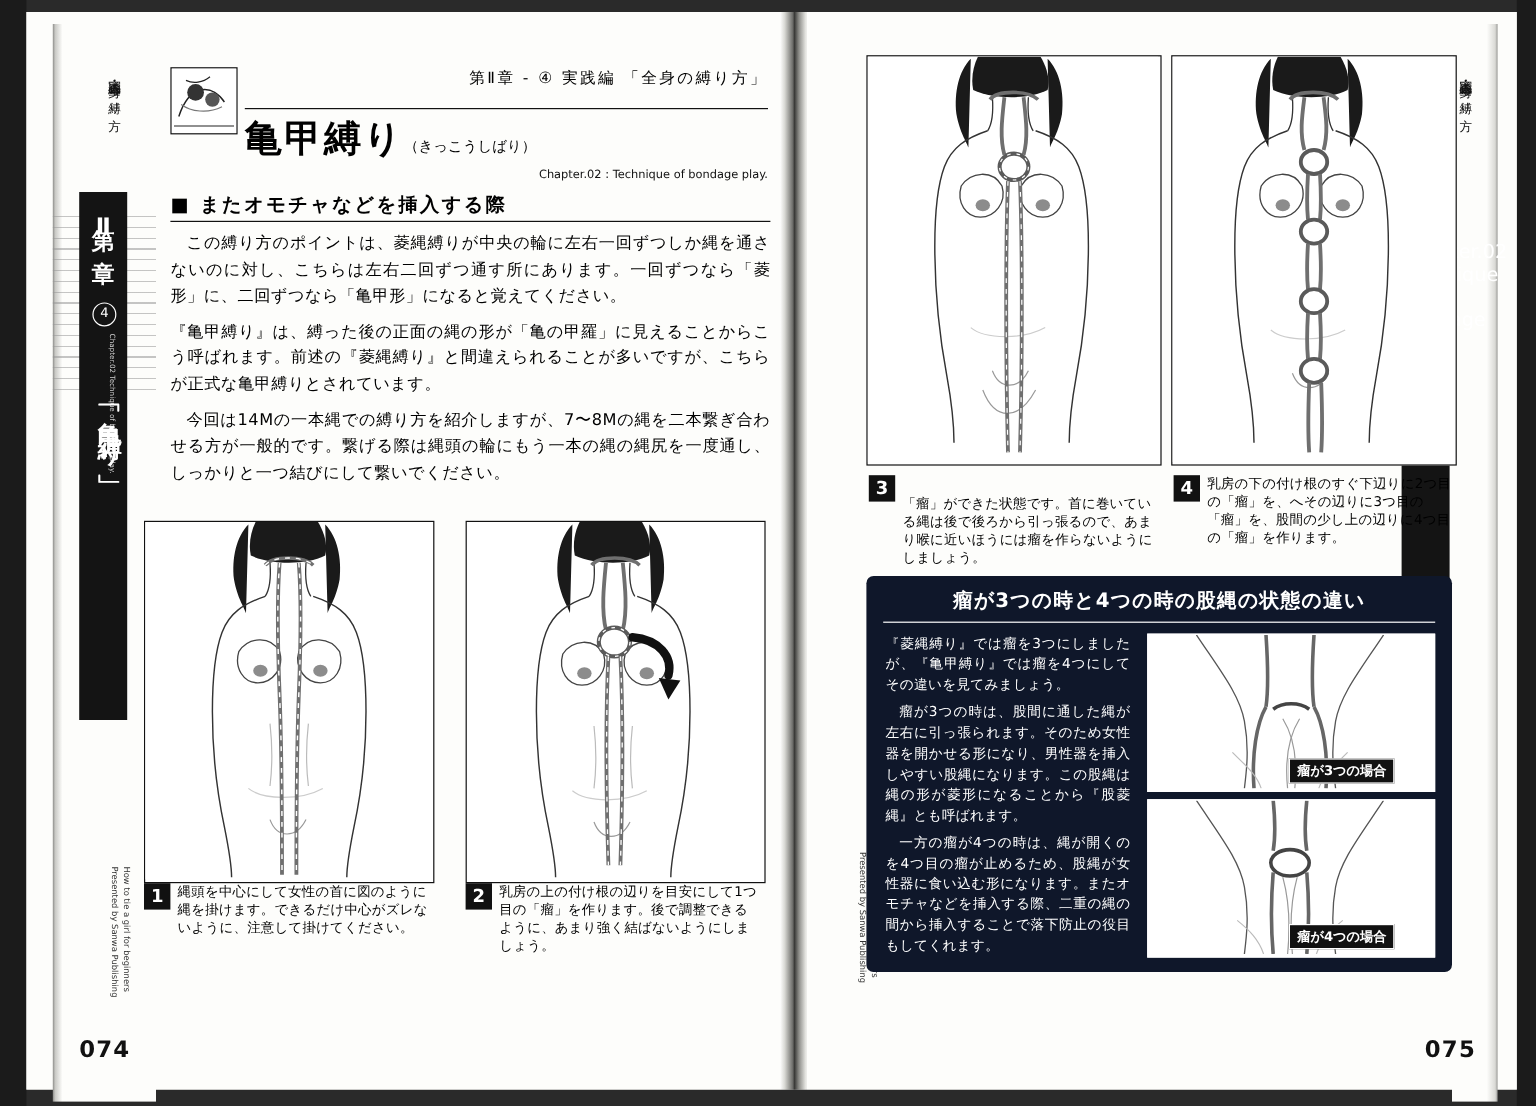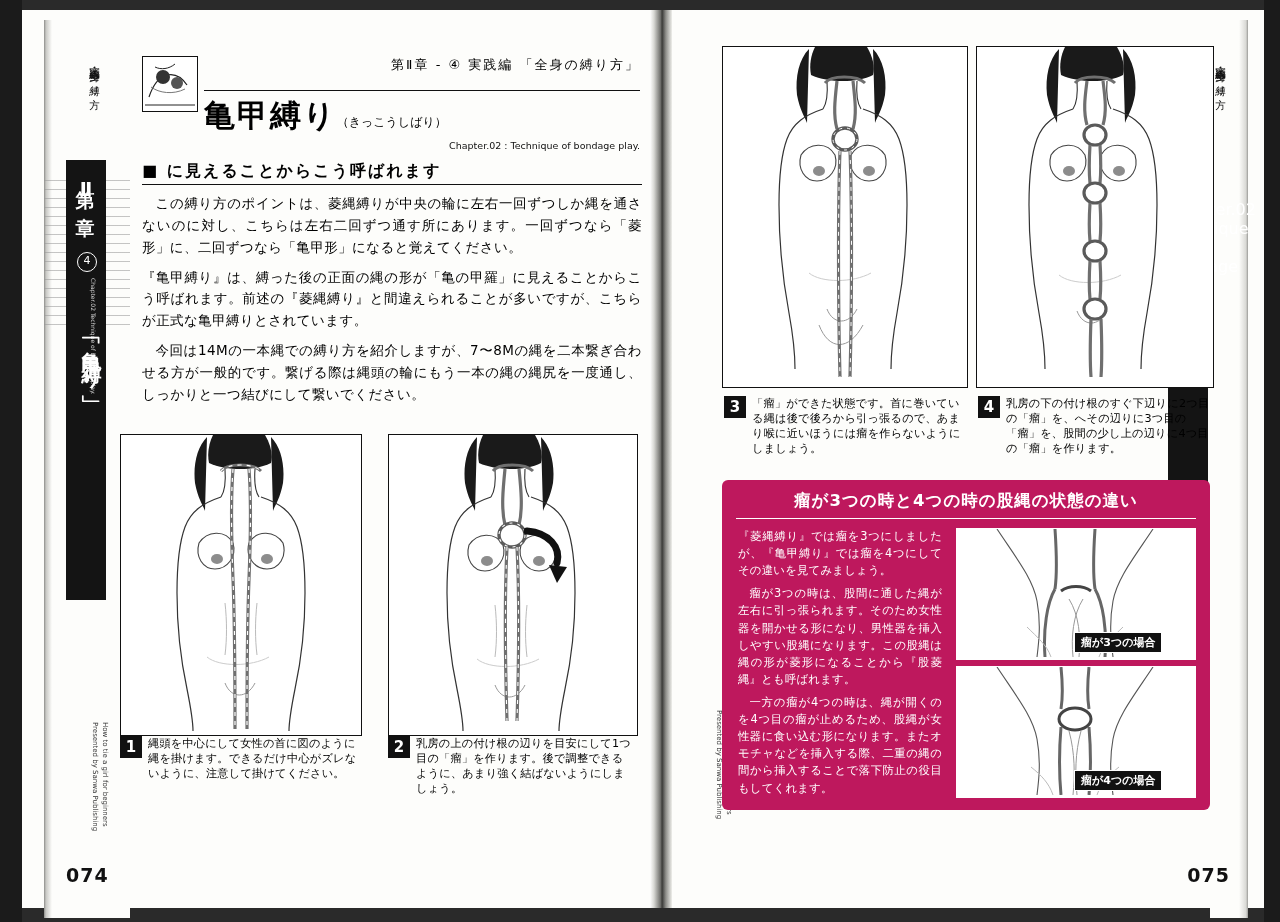--- a/index.html
+++ b/index.html
@@ -109,21 +109,21 @@
   }
   .credit{
     position:absolute;writing-mode:vertical-rl;font-size:7px;color:#333;line-height:10px;letter-spacing:0;
   }
   .folio{
     position:absolute;bottom:22px;font-size:19px;font-weight:bold;color:#111;letter-spacing:1px;
   }
 
   
   .blackbox{
-    position:absolute;left:722px;top:480px;width:488px;height:330px;background:#be185d;border-radius:6px;
+    position:absolute;left:722px;top:480px;width:488px;height:330px;background:#0f172a;border-radius:6px;
   }
   .blackbox-title{
     position:absolute;left:14px;top:10px;width:460px;text-align:center;color:#fff;
     font-size:16.5px;font-weight:bold;letter-spacing:1px;
     border-bottom:1.2px solid #fff;padding-bottom:6px;
   }
   .blackbox-text{
     position:absolute;left:16px;top:48px;width:204px;color:#fff;font-size:11.4px;line-height:1.5;
     letter-spacing:0.2px;text-align:justify;
   }
@@ -172,21 +172,21 @@
             <path d="M8 30c8 6 22 8 34 2" fill="none" stroke="#777" stroke-width="1"></path>
           </svg>
         </div>
         <div class="chap-line">第Ⅱ章 - ④ 実践編 「全身の縛り方」</div>
         <div class="big-title">
           <span>亀甲縛り</span><span class="ruby">（きっこうしばり）</span>
         </div>
         <div class="chapter-en">Chapter.02 : Technique of bondage play.</div>
       </div>
 
-      <div class="sec-head">■ に見えることからこう呼ばれます</div>
+      <div class="sec-head">■ またオモチャなどを挿入する際</div>
 
       <div class="para indent">この縛り方のポイントは、菱縄縛りが中央の輪に左右一回ずつしか縄を通さないのに対し、こちらは左右二回ずつ通す所にあります。一回ずつなら「菱形」に、二回ずつなら「亀甲形」になると覚えてください。</div>
       <div class="para">『亀甲縛り』は、縛った後の正面の縄の形が「亀の甲羅」に見えることからこう呼ばれます。前述の『菱縄縛り』と間違えられることが多いですが、こちらが正式な亀甲縛りとされています。</div>
       <div class="para indent">今回は14Mの一本縄での縛り方を紹介しますが、7〜8Mの縄を二本繋ぎ合わせる方が一般的です。繋げる際は縄頭の輪にもう一本の縄の縄尻を一度通し、しっかりと一つ結びにして繋いでください。</div>
     </div>
 
     <div class="fig" style="left:98px;top:424px;width:240px;height:300px;">
       <svg width="238" height="298" viewBox="0 0 238 298">
         <rect width="238" height="298" fill="#fff"></rect>
 
@@ -301,21 +301,21 @@
       <path d="M130 34c2 18 4 34 0 48" fill="none" stroke="#6f6f6f" stroke-width="3.2"></path>
       <ellipse cx="122" cy="92" rx="12" ry="11" fill="none" stroke="#5a5a5a" stroke-width="3.4"></ellipse>
       <ellipse cx="122" cy="92" rx="12" ry="11" fill="none" stroke="#fff" stroke-width="1" stroke-dasharray="3 5"></ellipse>
       <path d="M117 104c-2 50-2 150 0 226" fill="none" stroke="#6f6f6f" stroke-width="3.2"></path>
       <path d="M127 104c2 50 2 150 0 226" fill="none" stroke="#6f6f6f" stroke-width="3.2"></path>
       <path d="M117 104c-2 50-2 150 0 226" fill="none" stroke="#fff" stroke-width="1" stroke-dasharray="4 5"></path>
       <path d="M127 104c2 50 2 150 0 226" fill="none" stroke="#fff" stroke-width="1" stroke-dasharray="4 5"></path>
     </svg>
   </div>
   <div class="step-num" style="left:724px;top:396px;">3</div>
-  <div class="step-cap" style="left:752px;top:396px;width:214px;">「瘤」ができた状態です。首に巻いている縄は後で後ろから引っ張るので、あまり喉に近いほうには瘤を作らないようにしましょう。</div>
+  <div class="step-cap" style="left:752px;top:412px;width:214px;">「瘤」ができた状態です。首に巻いている縄は後で後ろから引っ張るので、あまり喉に近いほうには瘤を作らないようにしましょう。</div>
 
   <div class="fig" style="left:976px;top:46px;width:236px;height:340px;">
     <svg width="234" height="338" viewBox="0 0 234 338">
       <rect width="234" height="338" fill="#fff"></rect>
       <path d="M82 2c-10 10-14 28-12 46 3 16 8 22 10 28" fill="#1a1a1a"></path>
       <path d="M146 2c10 10 14 28 12 46-3 16-8 22-10 28" fill="#1a1a1a"></path>
       <path d="M88 0h52c6 10 8 20 6 28-16 8-44 8-62 0-2-10 0-20 4-28z" fill="#1a1a1a"></path>
       <path d="M100 34c1 14 0 22-4 28" fill="none" stroke="#333" stroke-width="1.1"></path>
       <path d="M130 34c-1 14 0 22 4 28" fill="none" stroke="#333" stroke-width="1.1"></path>
       <path d="M96 62c-18 6-30 14-36 30-6 16-8 44-8 66 0 38 4 76 10 108 4 22 6 38 6 56" fill="none" stroke="#333" stroke-width="1.2"></path>

